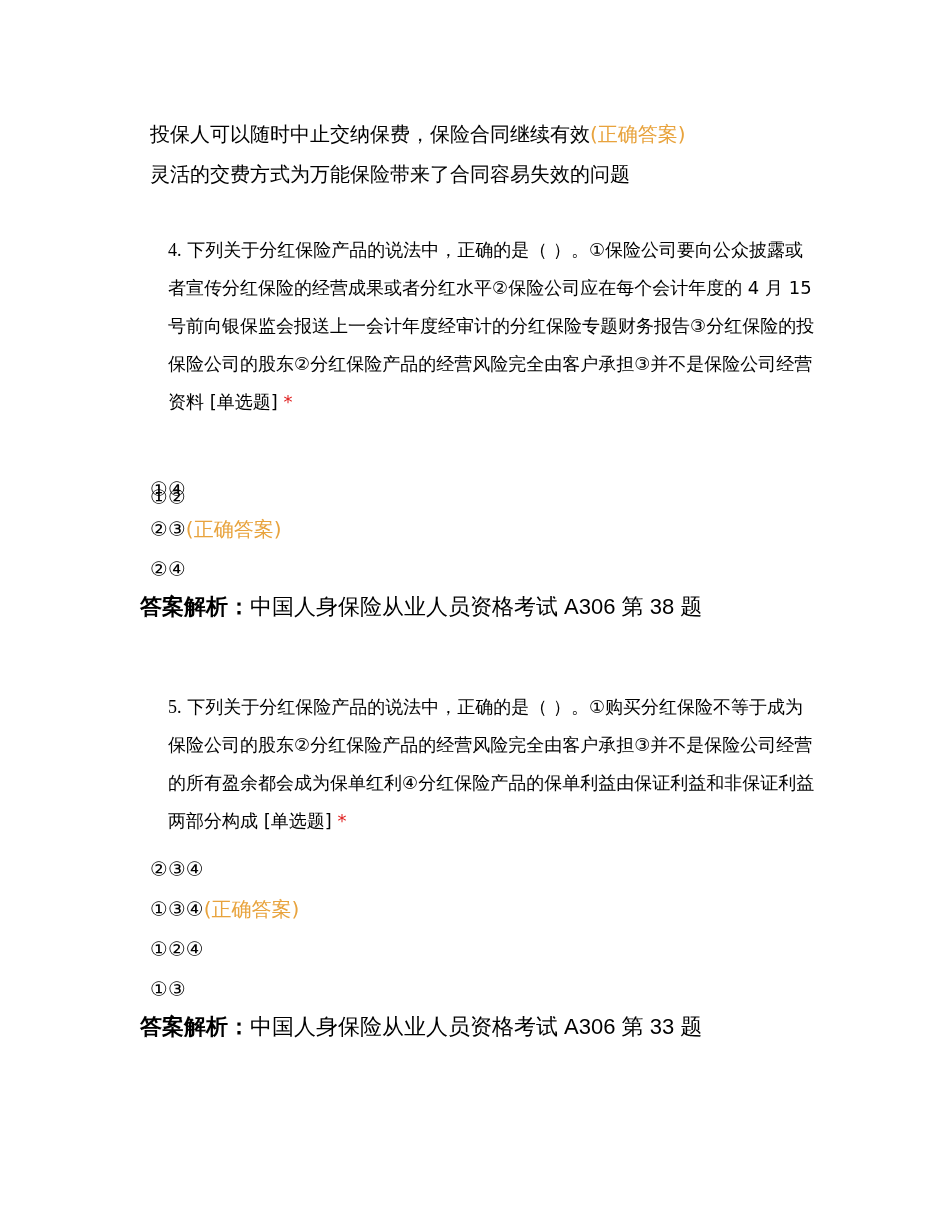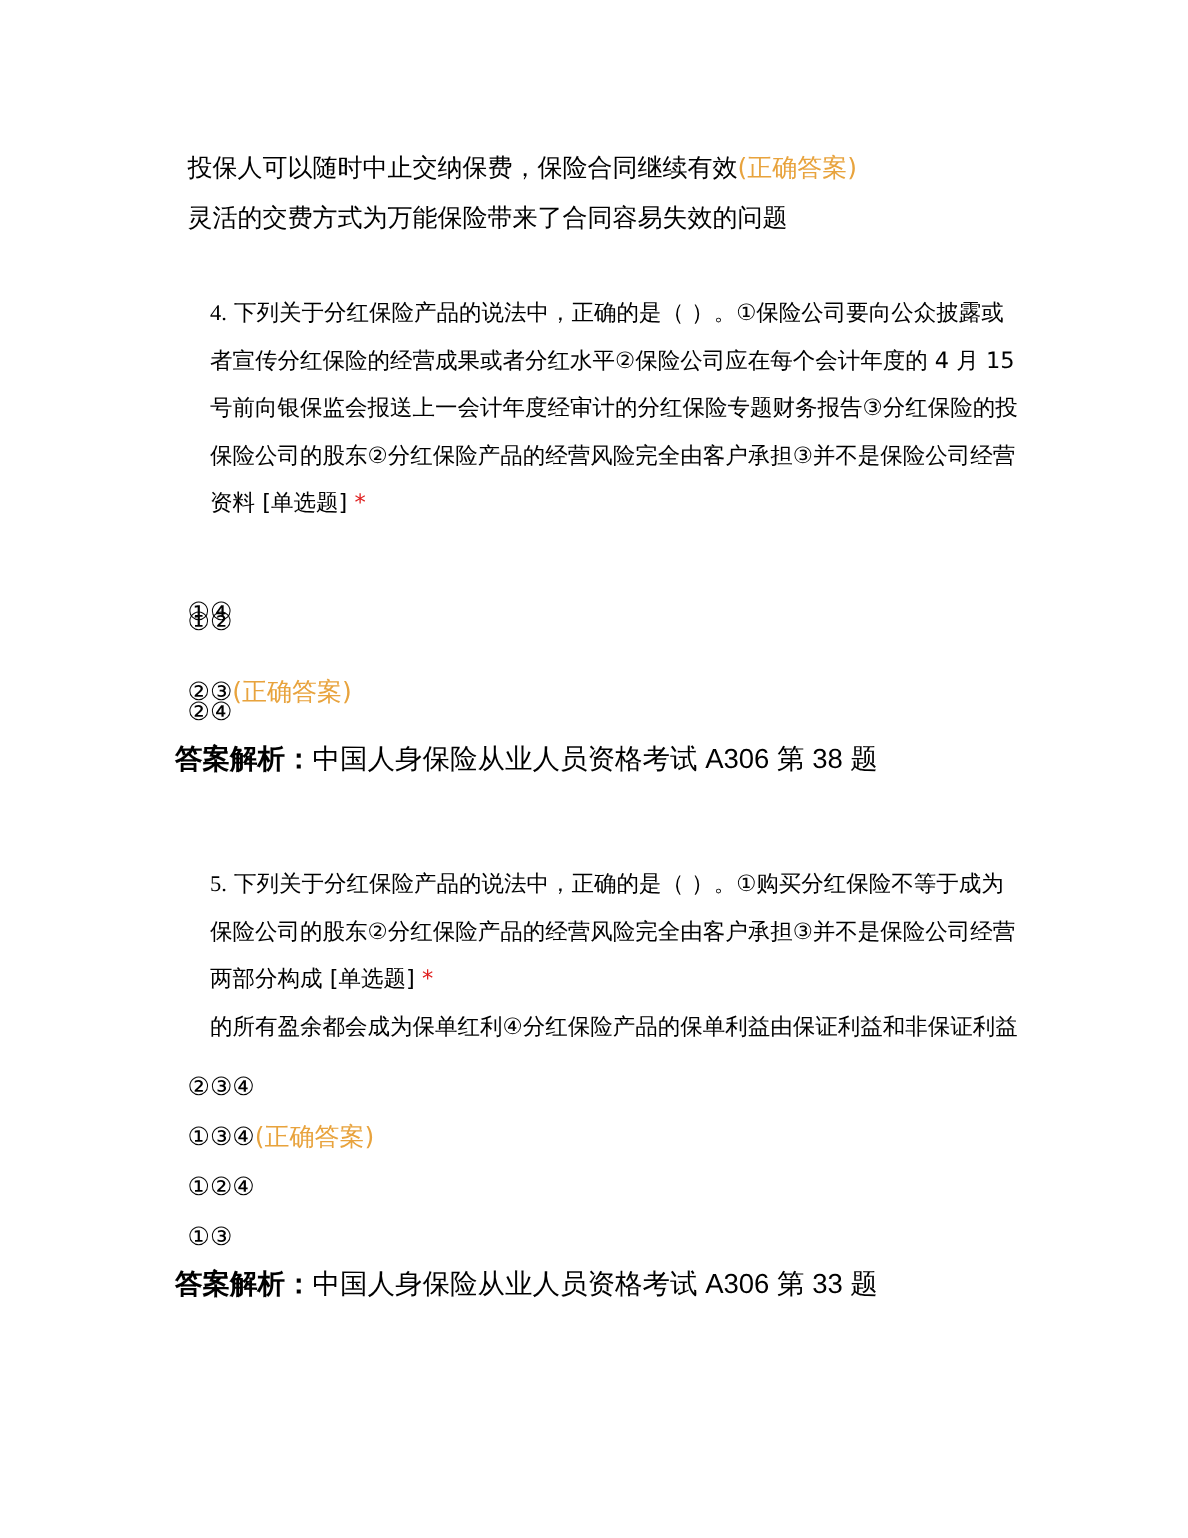--- a/index.html
+++ b/index.html
@@ -79,36 +79,36 @@
     <div>保险公司的股东②分红保险产品的经营风险完全由客户承担③并不是保险公司经营</div>
     <div><span>资料 [单选题]</span> <span class="req">*</span></div>
   </div>
 
   <div class="option" style="top:438px;margin-top:48px;">
     <span>①②</span>
   </div>
   <div class="option" style="top:478px;">
     <span>①④</span>
   </div>
-  <div class="option" style="top:518px;margin-top:24px;">
+  <div class="option" style="top:518px;">
     <span>②③</span><span class="correct">(正确答案)</span>
   </div>
   <div class="option" style="top:558px;">
     <span>②④</span>
   </div>
 
   <div class="analysis" style="top:596px;">
     <span class="label">答案解析：</span><span>中国人身保险从业人员资格考试 A306 第 38 题</span>
   </div>
 
   <div class="question" style="top:688px;">
     <div><span class="num">5.</span> <span>下列关于分红保险产品的说法中，正确的是（ ）。①购买分红保险不等于成为</span></div>
     <div>保险公司的股东②分红保险产品的经营风险完全由客户承担③并不是保险公司经营</div>
+    <div>的所有盈余都会成为保单红利④分红保险产品的保单利益由保证利益和非保证利益</div>
     <div><span>两部分构成 [单选题]</span> <span class="req">*</span></div>
-    <div>的所有盈余都会成为保单红利④分红保险产品的保单利益由保证利益和非保证利益</div>
   </div>
 
   <div class="option" style="top:858px;">
     <span>②③④</span>
   </div>
   <div class="option" style="top:898px;">
     <span>①③④</span><span class="correct">(正确答案)</span>
   </div>
   <div class="option" style="top:938px;">
     <span>①②④</span>

